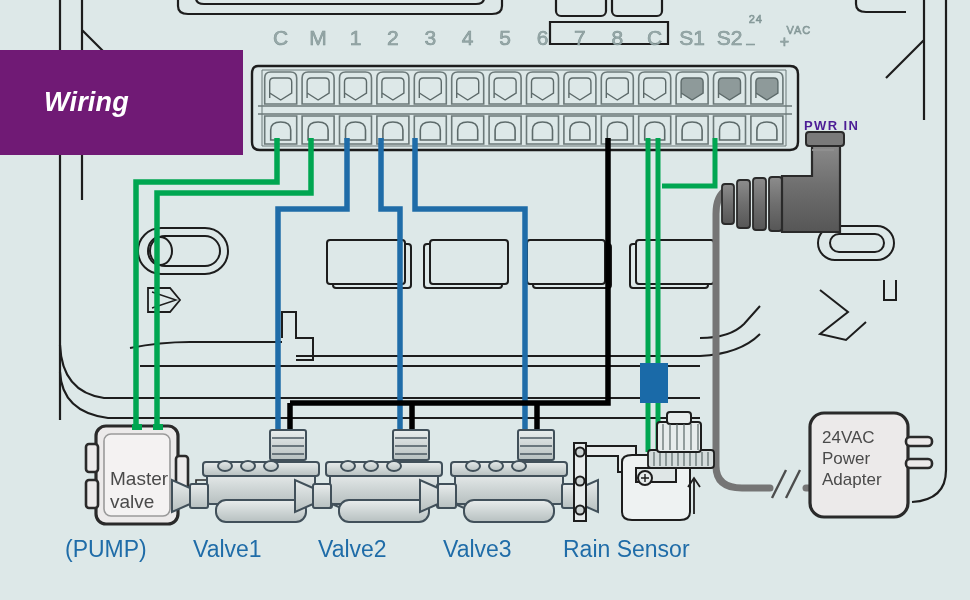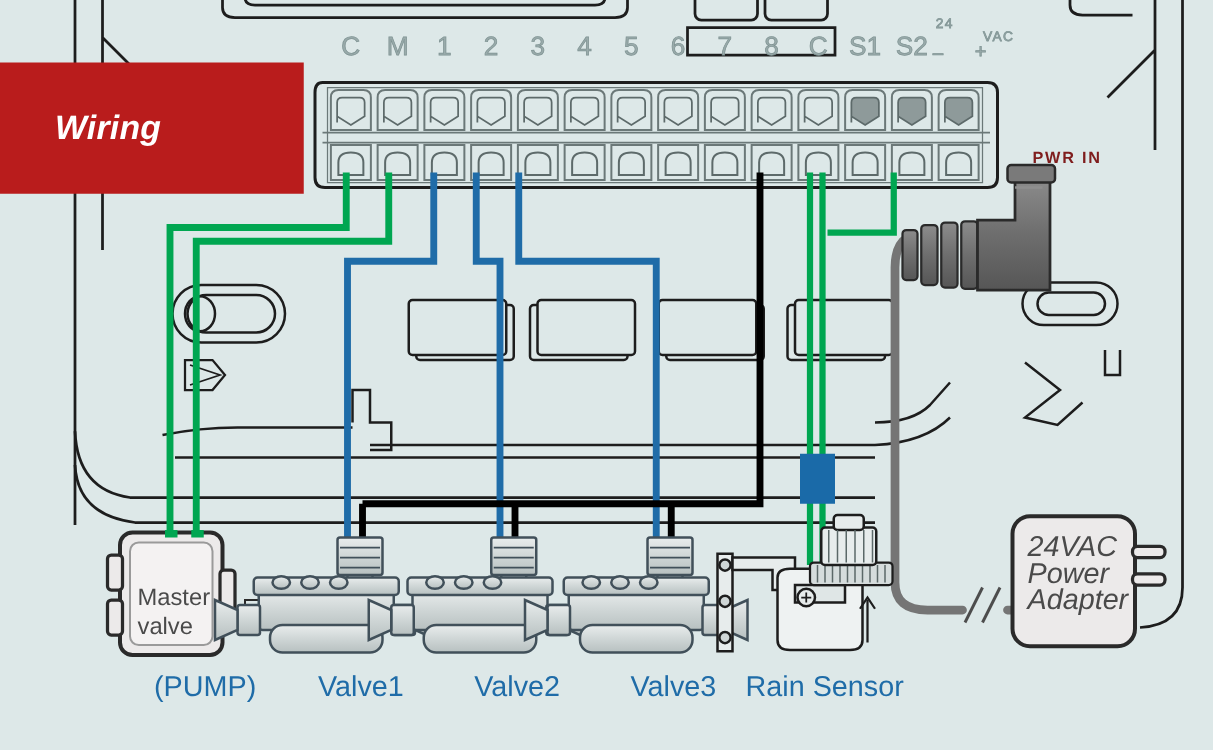--- a/index.html
+++ b/index.html
@@ -8,21 +8,21 @@
     width:970px;height:600px;overflow:hidden;
     background:#dde8e8;
     font-family:"Liberation Sans", sans-serif;
     position:relative;
   }
   #stage{position:absolute;left:0;top:0;width:970px;height:600px;}
   #stage svg{display:block;}
 
   .banner{
     position:absolute;left:0;top:50px;width:243px;height:105px;
-    background:#b91c1c;
+    background:#701a75;
     display:flex;flex-direction:column;justify-content:center;
     padding-left:44px;box-sizing:border-box;
     z-index:40;
   }
   .banner .line{
     color:#ffffff;font-style:italic;font-weight:bold;
     font-size:27px;line-height:33px;letter-spacing:0.2px;
     font-family:"Liberation Sans", sans-serif;
     white-space:nowrap;
   }
@@ -32,40 +32,40 @@
     color:#9aabab;
     font-size:21px;
     font-family:"Liberation Sans", sans-serif;
     text-align:center;
     -webkit-text-stroke:0.6px #7f9393;
     user-select:none;
   }
   .termlabel.small{font-size:11px;letter-spacing:1px;}
 
   .pwrin{
-    position:absolute;left:826px;top:118px;z-index:30;
-    color:#7f1d1d;font-size:13px;font-weight:bold;letter-spacing:1.4px;
+    position:absolute;left:804px;top:118px;z-index:30;
+    color:#4c1d95;font-size:13px;font-weight:bold;letter-spacing:1.4px;
     font-family:"Liberation Sans", sans-serif;
   }
 
   .devlabel{
     position:absolute;z-index:35;
     color:#1f6ca8;font-size:23px;
     font-family:"Liberation Sans", sans-serif;
-    text-align:right;white-space:nowrap;
+    text-align:left;white-space:nowrap;
   }
 
   .boxtext{
     position:absolute;z-index:35;
     color:#4a4a4a;
     font-family:"Liberation Sans", sans-serif;
     font-size:19px;line-height:23px;
     text-align:left;white-space:nowrap;
   }
-  .boxtext.adapter{font-size:23px;line-height:21px;font-style:italic;}
+  .boxtext.adapter{font-size:17px;line-height:21px;}
 </style>
 </head>
 <body>
 
 <div id="stage">
 <svg width="970" height="600" viewBox="0 0 970 600" xmlns="http://www.w3.org/2000/svg">
   <defs>
     <linearGradient id="gPlug" x1="0" y1="0" x2="0" y2="1">
       <stop offset="0" stop-color="#8c8c8c"></stop>
       <stop offset="0.5" stop-color="#6e6e6e"></stop>

